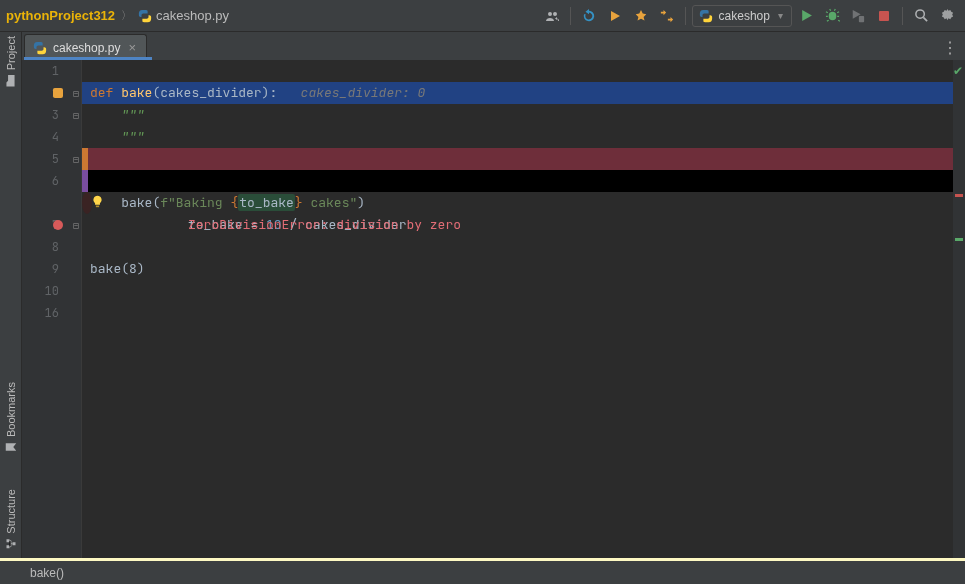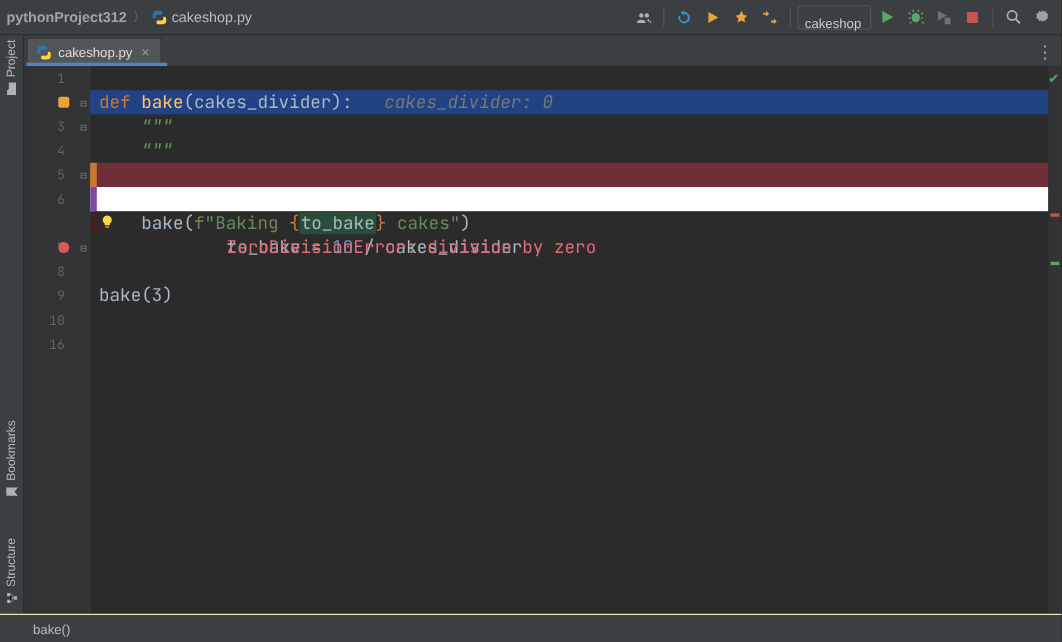--- a/index.html
+++ b/index.html
@@ -2,31 +2,31 @@
 <html><head>
 <meta charset="utf-8">
 <style>
   * { margin: 0; padding: 0; box-sizing: border-box; }
   html, body { width: 965px; height: 584px; overflow: hidden; font-family: "Segoe UI", Arial, sans-serif; background:#2b2b2b; color:#bbb; }
   svg { display:block; }
 
   
   .topbar { height:32px; background:#3c3f41; display:flex; align-items:center; padding:0 6px; border-bottom:1px solid #2b2b2b; }
   .breadcrumbs { display:flex; align-items:center; gap:4px; font-size:13px; color:#bbb; }
-  .breadcrumbs .proj { font-weight:600; color:#a3a3a3;text-align:center; }
+  .breadcrumbs .proj { font-weight:600; color:#eab308;text-align:center; }
   .breadcrumbs .sep { color:#888; font-size:11px; padding:0 2px; }
   .breadcrumbs .file { display:flex; align-items:center; gap:4px; color:#bbb; }
   .py-icon { width:14px; height:14px; }
 
   .topbar-spacer { flex:1; }
   .top-actions { display:flex; align-items:center; gap:2px; }
   .round-icon-btn { width:24px; height:24px; display:flex; align-items:center; justify-content:center; border-radius:3px; }
   .sep-v { width:1px; height:18px; background:#555; margin:0 4px; }
 
-  .run-config { display:flex; align-items:center; gap:6px; padding:2px 8px 2px 6px; border:1px solid #555; border-radius:3px; background:#3c3f41; font-size:12px; color:#ccc; height:22px;flex-direction:column; }
+  .run-config { display:flex; align-items:center; gap:6px; padding:2px 8px 2px 6px; border:1px solid #555; border-radius:3px; background:#3c3f41; font-size:12px; color:#ccc; height:22px; }
   .run-config .chev { color:#888; font-size:10px; margin-left:2px; }
 
   
   .tabbar { height:28px; background:#3c3f41; display:flex; align-items:flex-end; padding-left:24px; position:relative; }
   .tab { height:26px; display:flex; align-items:center; gap:6px; padding:0 8px; background:#515658; border:1px solid #2b2b2b; border-bottom:none; border-top-left-radius:3px; border-top-right-radius:3px; margin-right:2px; font-size:12px; color:#ddd; }
   .tab .close { color:#999; font-size:13px; padding:0 2px; }
   .tab-underline { position:absolute; left:24px; right:0; bottom:0; height:3px; background:#4e84c4; width:128px; }
   .tabbar .right-dots { position:absolute; right:6px; top:6px; color:#aaa; font-size:16px; letter-spacing:1px; }
 
   
@@ -38,25 +38,25 @@
   
   .editor-wrap { position:absolute; top:60px; left:22px; right:0; bottom:26px; background:#2b2b2b; display:flex; }
   .gutter { width:60px; background:#313335; border-right:1px solid #3a3a3a; position:relative; }
   .gutter-row { height:22px; display:flex; align-items:center; justify-content:flex-end; padding-right:4px; font-family:"JetBrains Mono","Consolas",monospace; font-size:12px; color:#606366; position:relative; }
   .gutter-row .lineno { min-width:16px; text-align:right; margin-right:18px; }
   .gutter-row .mark { position:absolute; right:18px; display:flex; align-items:center; }
   .gutter-row .fold { position:absolute; right:2px; color:#777; font-size:10px; }
   .bp { width:10px; height:10px; border-radius:50%; background:#d75a5a; }
   .bookmark-mark { width:10px; height:10px; background:#e8a33d; border-radius:2px; }
 
-  .code { flex:1; font-family:"JetBrains Mono","Consolas",monospace; font-size:16px; line-height:22px; position:relative; }
+  .code { flex:1; font-family:"JetBrains Mono","Consolas",monospace; font-size:13px; line-height:22px; position:relative; }
   .code-line { height:22px; padding-left:8px; white-space:pre; position:relative; }
   .code-line.sel { background:#214283; }
   .code-line.err1 { background:#6e2e3a; }
-  .code-line.err2 { background:#ffffff;padding-left:28px; }
+  .code-line.err2 { background:#000000;padding-left:28px; }
   .code-line.bp  { background:#3a2323; }
   .bulb { position:absolute; left:9px; top:3px; }
 
   .kw { color:#cc7832; }
   .fn { color:#ffc66d; }
   .id { color:#a9b7c6; }
   .str { color:#6a8759; }
   .doc { color:#629755; font-style:italic; }
   .hint { color:#787878; font-style:italic; }
   .num { color:#6897bb; }
@@ -68,21 +68,21 @@
   .left-stripe2 { position:absolute; left:0; top:0; width:6px; height:100%; background:#7a4d9f; }
 
   
   .marker-strip { width:12px; background:#313335; position:relative; }
   .marker-strip .check { position:absolute; top:4px; right:2px; color:#59a869; font-size:12px; }
   .marker-strip .mk { position:absolute; right:2px; width:8px; height:3px; }
   .marker-strip .mk.red { background:#c75450; }
   .marker-strip .mk.green { background:#59a869; }
 
   
-  .statusbar { position:absolute; left:0; right:0; bottom:0; height:26px; background:#3c3f41; border-top:1px solid #fef9c3; display:flex; align-items:center; padding:0 8px 0 30px; font-size:12px; color:#bbb; }
+  .statusbar { position:absolute; left:0; right:0; bottom:0; height:26px; background:#3c3f41; border-top:3px solid #fef9c3; display:flex; align-items:center; padding:0 8px 0 30px; font-size:12px; color:#bbb; }
 
   
   .green { fill:#59a869; } .grey{ fill:#afb1b3; } .red{ fill:#c75450; }
 </style>
 </head>
 <body>
 
 <div class="topbar">
   <div class="breadcrumbs">
     <span class="proj">pythonProject312</span>
@@ -281,21 +281,21 @@
 
     <div class="code-line err2">
       <span class="left-stripe2"></span>
       <span class="errtxt">    ZeroDivisionError: division by zero</span>
     </div>
 
     <div class="code-line bp"><span class="id">    bake</span><span class="op">(</span><span class="str">f"Baking </span><span class="kw">{</span><span class="id box-var">to_bake</span><span class="kw">}</span><span class="str"> cakes"</span><span class="op">)</span></div>
 
     <div class="code-line"></div>
     <div class="code-line"></div>
-    <div class="code-line"><span class="id">bake(3)</span></div>
+    <div class="code-line"><span class="id">bake(8)</span></div>
     <div class="code-line"></div>
   </div>
 
   <div class="marker-strip">
     <span class="check">✔</span>
     <span class="mk red" style="top:134px"></span>
     <span class="mk green" style="top:178px"></span>
   </div>
 </div>
 

